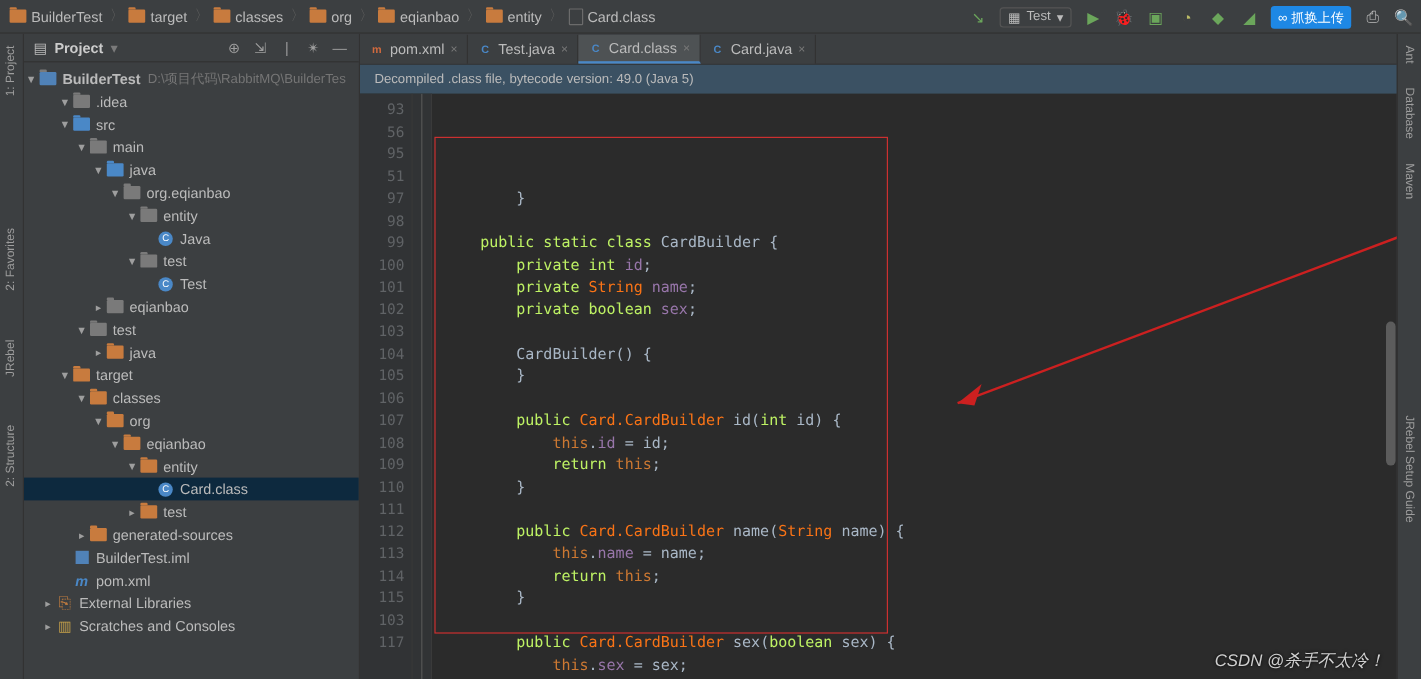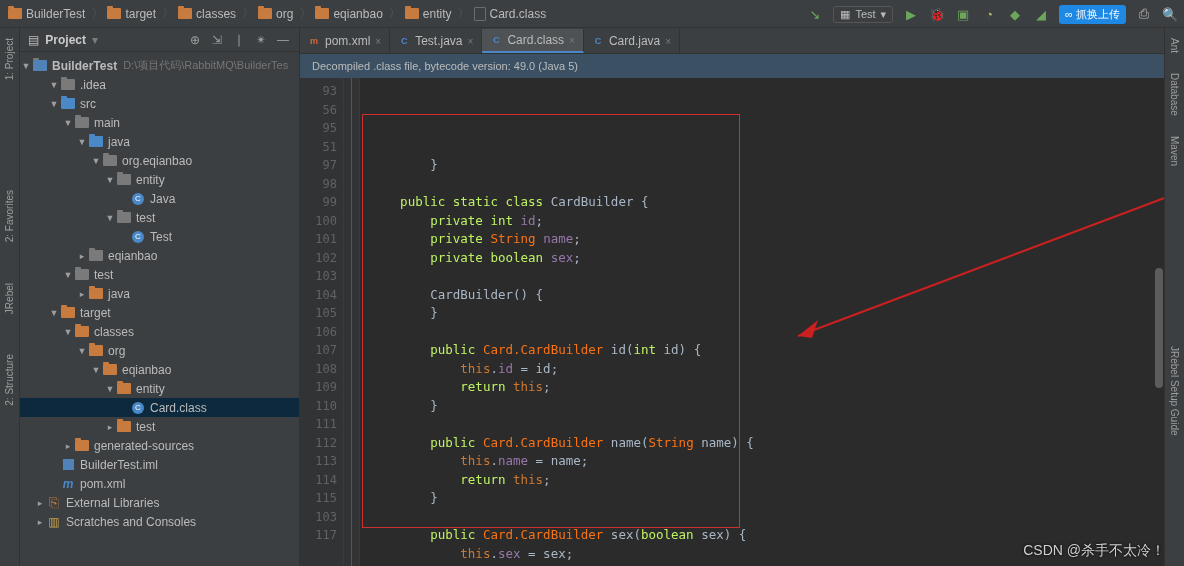--- a/index.html
+++ b/index.html
@@ -65,21 +65,21 @@
 
 .kw { color:#bef264; }
 .type { color:#f97316; }
 .ident { color:#a9b7c6; }
 .field { color:#9876aa; }
 .plain { color:#a9b7c6; }
 .punc { color:#a9b7c6; }
 .brace { color:#a9b7c6; }
 .this { color:#cc7832; }
 
-.watermark { position:absolute; right:19px; bottom:6px; color:#d0d0d0; font-size:14px; text-shadow:0 0 3px #000; pointer-events:none; }
+.watermark { position:absolute; right:30px; bottom:6px; color:#d0d0d0; font-size:14px; text-shadow:0 0 3px #000; pointer-events:none;font-style:italic; }
 
 .scroll-thumb { position:absolute; right:1px; width:8px; background:#5c5c5c; border-radius:4px; }
 </style>
 </head>
 <body>
 
 <div class="breadcrumb">
   <div id="crumbs" style="display: flex; align-items: center;">
       <span class="crumb">
         <span class="folder-ico"></span>

